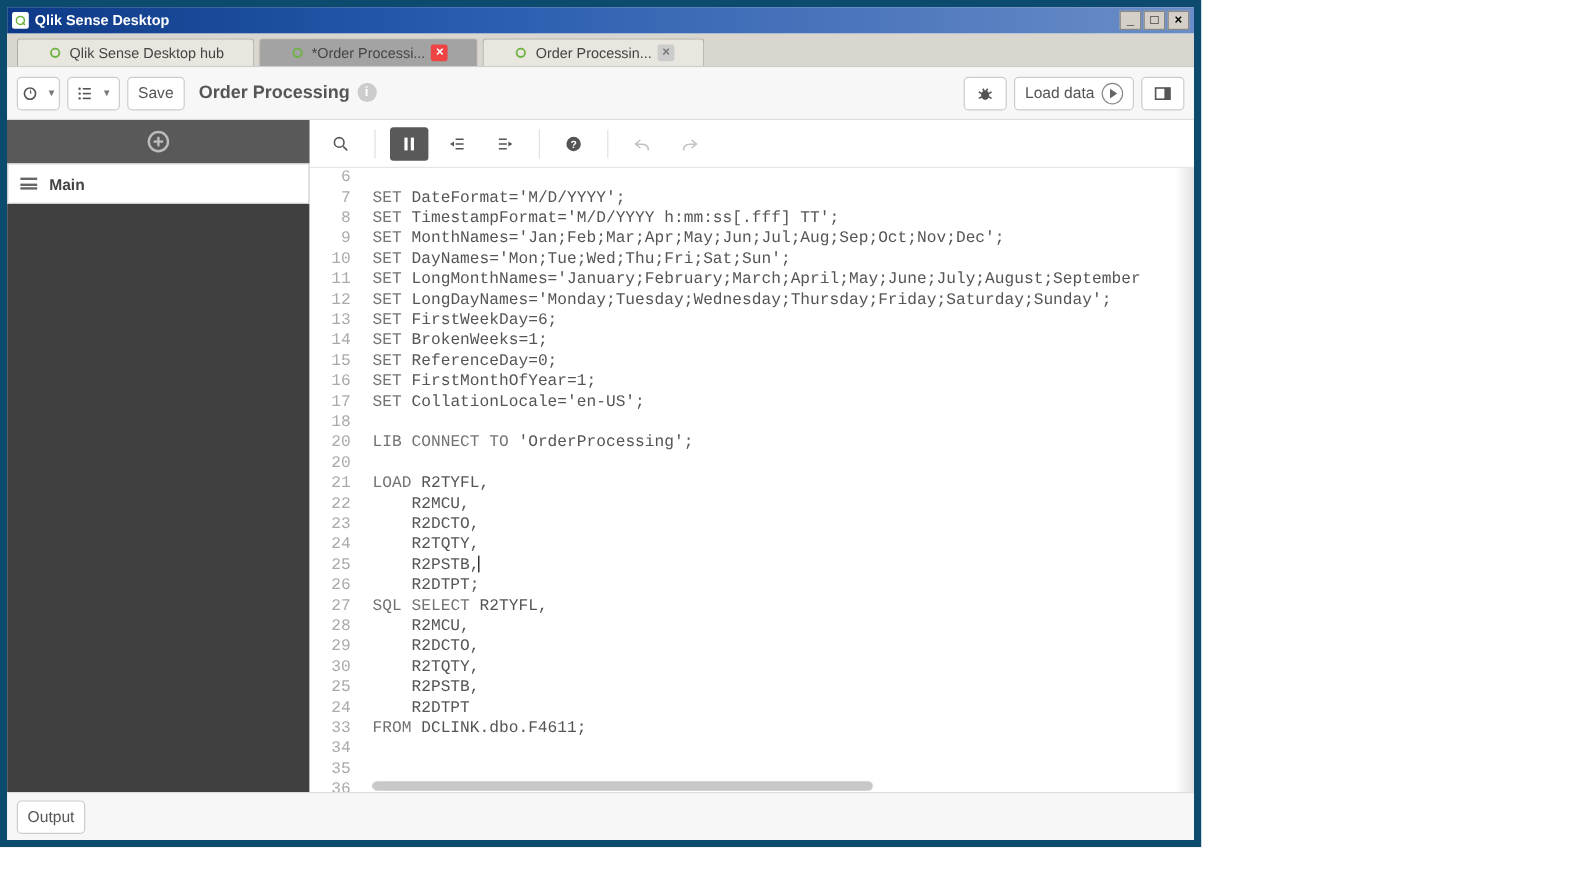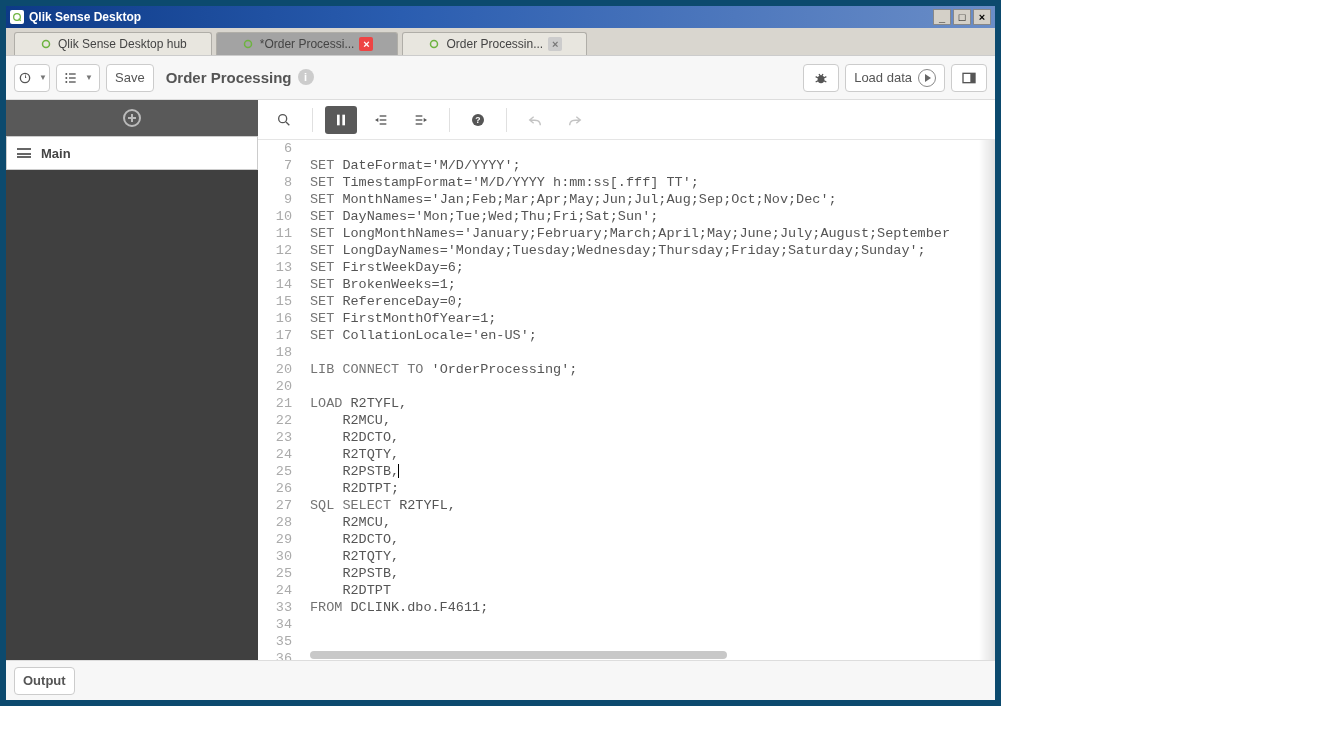--- a/index.html
+++ b/index.html
@@ -56,21 +56,21 @@
   .gutter { background:#fff; color:#aaa; text-align:right; padding:0 10px 0 6px; user-select:none; border-right:0; width:44px;}
   .gutter div { height:17px; }
   .code { flex:1; padding-left:8px; white-space:pre; overflow-x:auto; position:relative;}
   .code .line { height:17px; }
   .kw { color:#737373; }
   .txt { color:#555; }
   .cursor { display:inline-block; width:1px; height:14px; background:#000; vertical-align:middle; margin-left:-1px;}
   .hscrollbar { position:absolute; bottom:0; left:52px; right:12px; height:10px; background:transparent;}
   .hscrollbar .thumb { height:8px; background:#c8c8c8; border-radius:4px; width:62%; margin-top:1px; }
   .vscrollshade { position:absolute; top:0; right:0; width:16px; bottom:0; background:linear-gradient(to left, rgba(0,0,0,0.12), rgba(0,0,0,0));}
-  .footer { border-top:1px solid #ddd; background:#f7f7f7; height:40px; display:flex; align-items:center; padding:0 8px;font-weight:bold;}
+  .footer { border-top:1px solid #ddd; background:#f7f7f7; height:40px; display:flex; align-items:center; padding:0 8px;}
 </style>
 </head>
 <body>
 
 <div class="window">
 
   <div class="titlebar">
     <span class="qicon">
       <svg viewBox="0 0 24 24">
           <circle cx="12" cy="12" r="8" fill="none" stroke="#6db33f" stroke-width="3"></circle>

